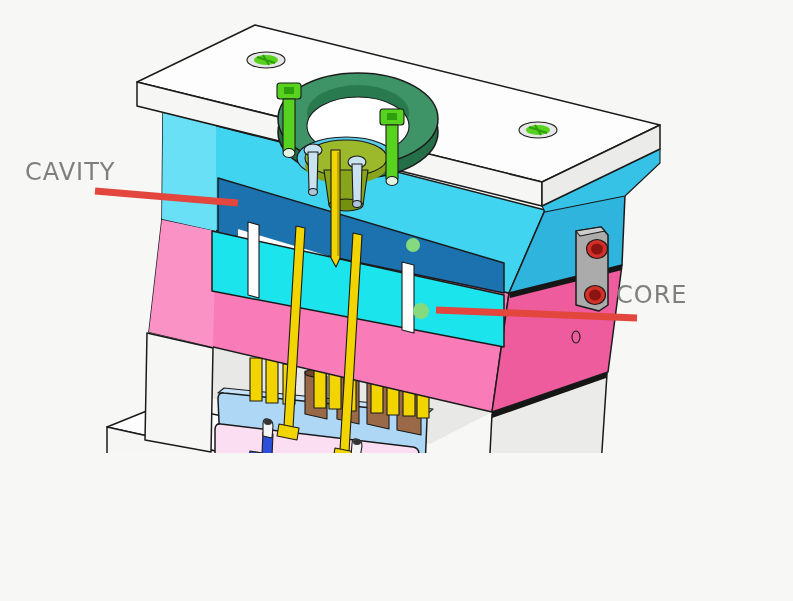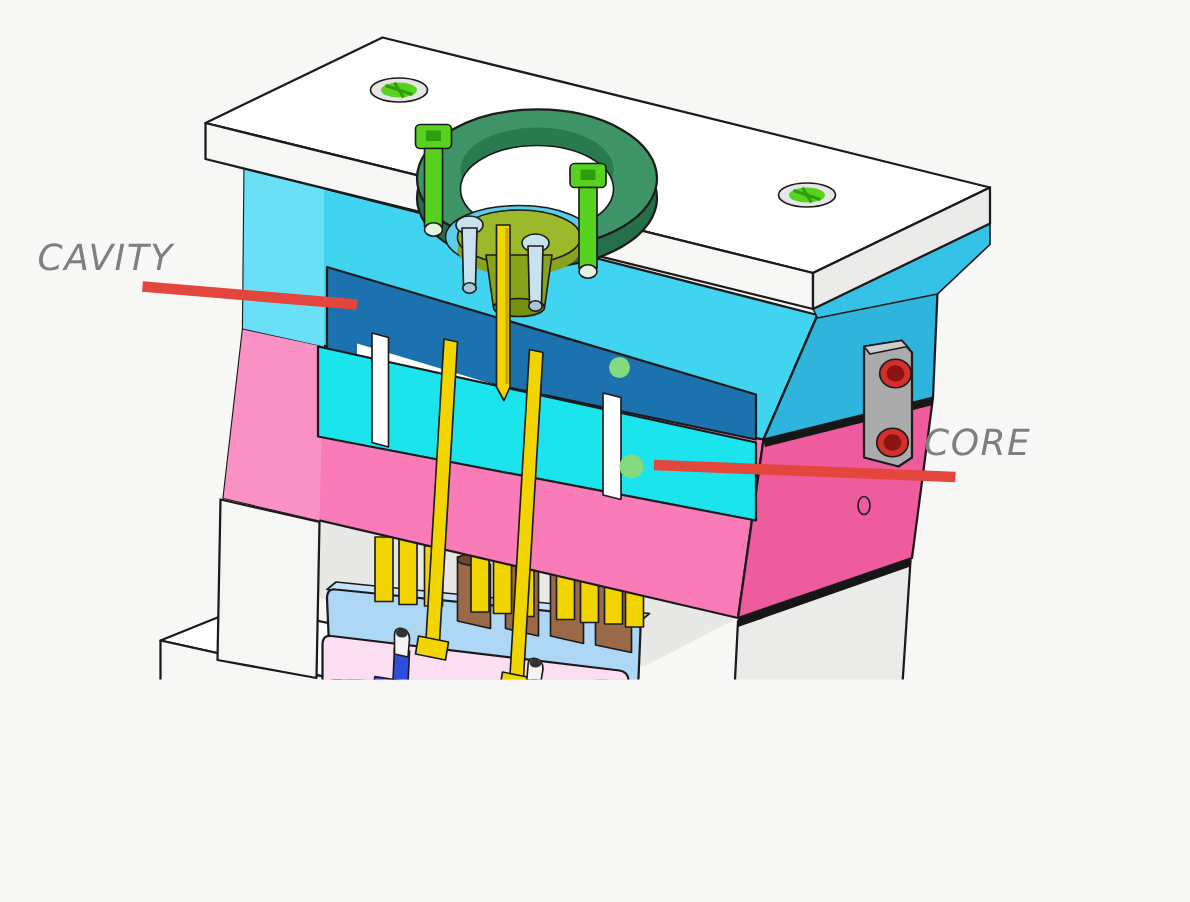--- a/index.html
+++ b/index.html
@@ -1,16 +1,16 @@
 <!DOCTYPE html>
 <html><head>
 <meta charset="utf-8">
 <style>
   html,body{margin:0;padding:0;background:#f7f7f6;}
-  .stage{position:relative;width:793px;height:453px;overflow:hidden;font-style:italic;}
+  .stage{position:relative;width:793px;height:453px;overflow:hidden;}
   svg{display:block;}
   .e{stroke:#1b1b1b;stroke-width:1.5;stroke-linejoin:round;stroke-linecap:round;}
   .e2{stroke:#1b1b1b;stroke-width:1.1;stroke-linejoin:round;}
   .lbl{font-family:"DejaVu Sans","Liberation Sans",sans-serif;font-size:24px;letter-spacing:1px;}
 </style>
 </head>
 <body>
 
 <div class="stage">
 <svg viewBox="0 0 793 601" width="793" height="601">

